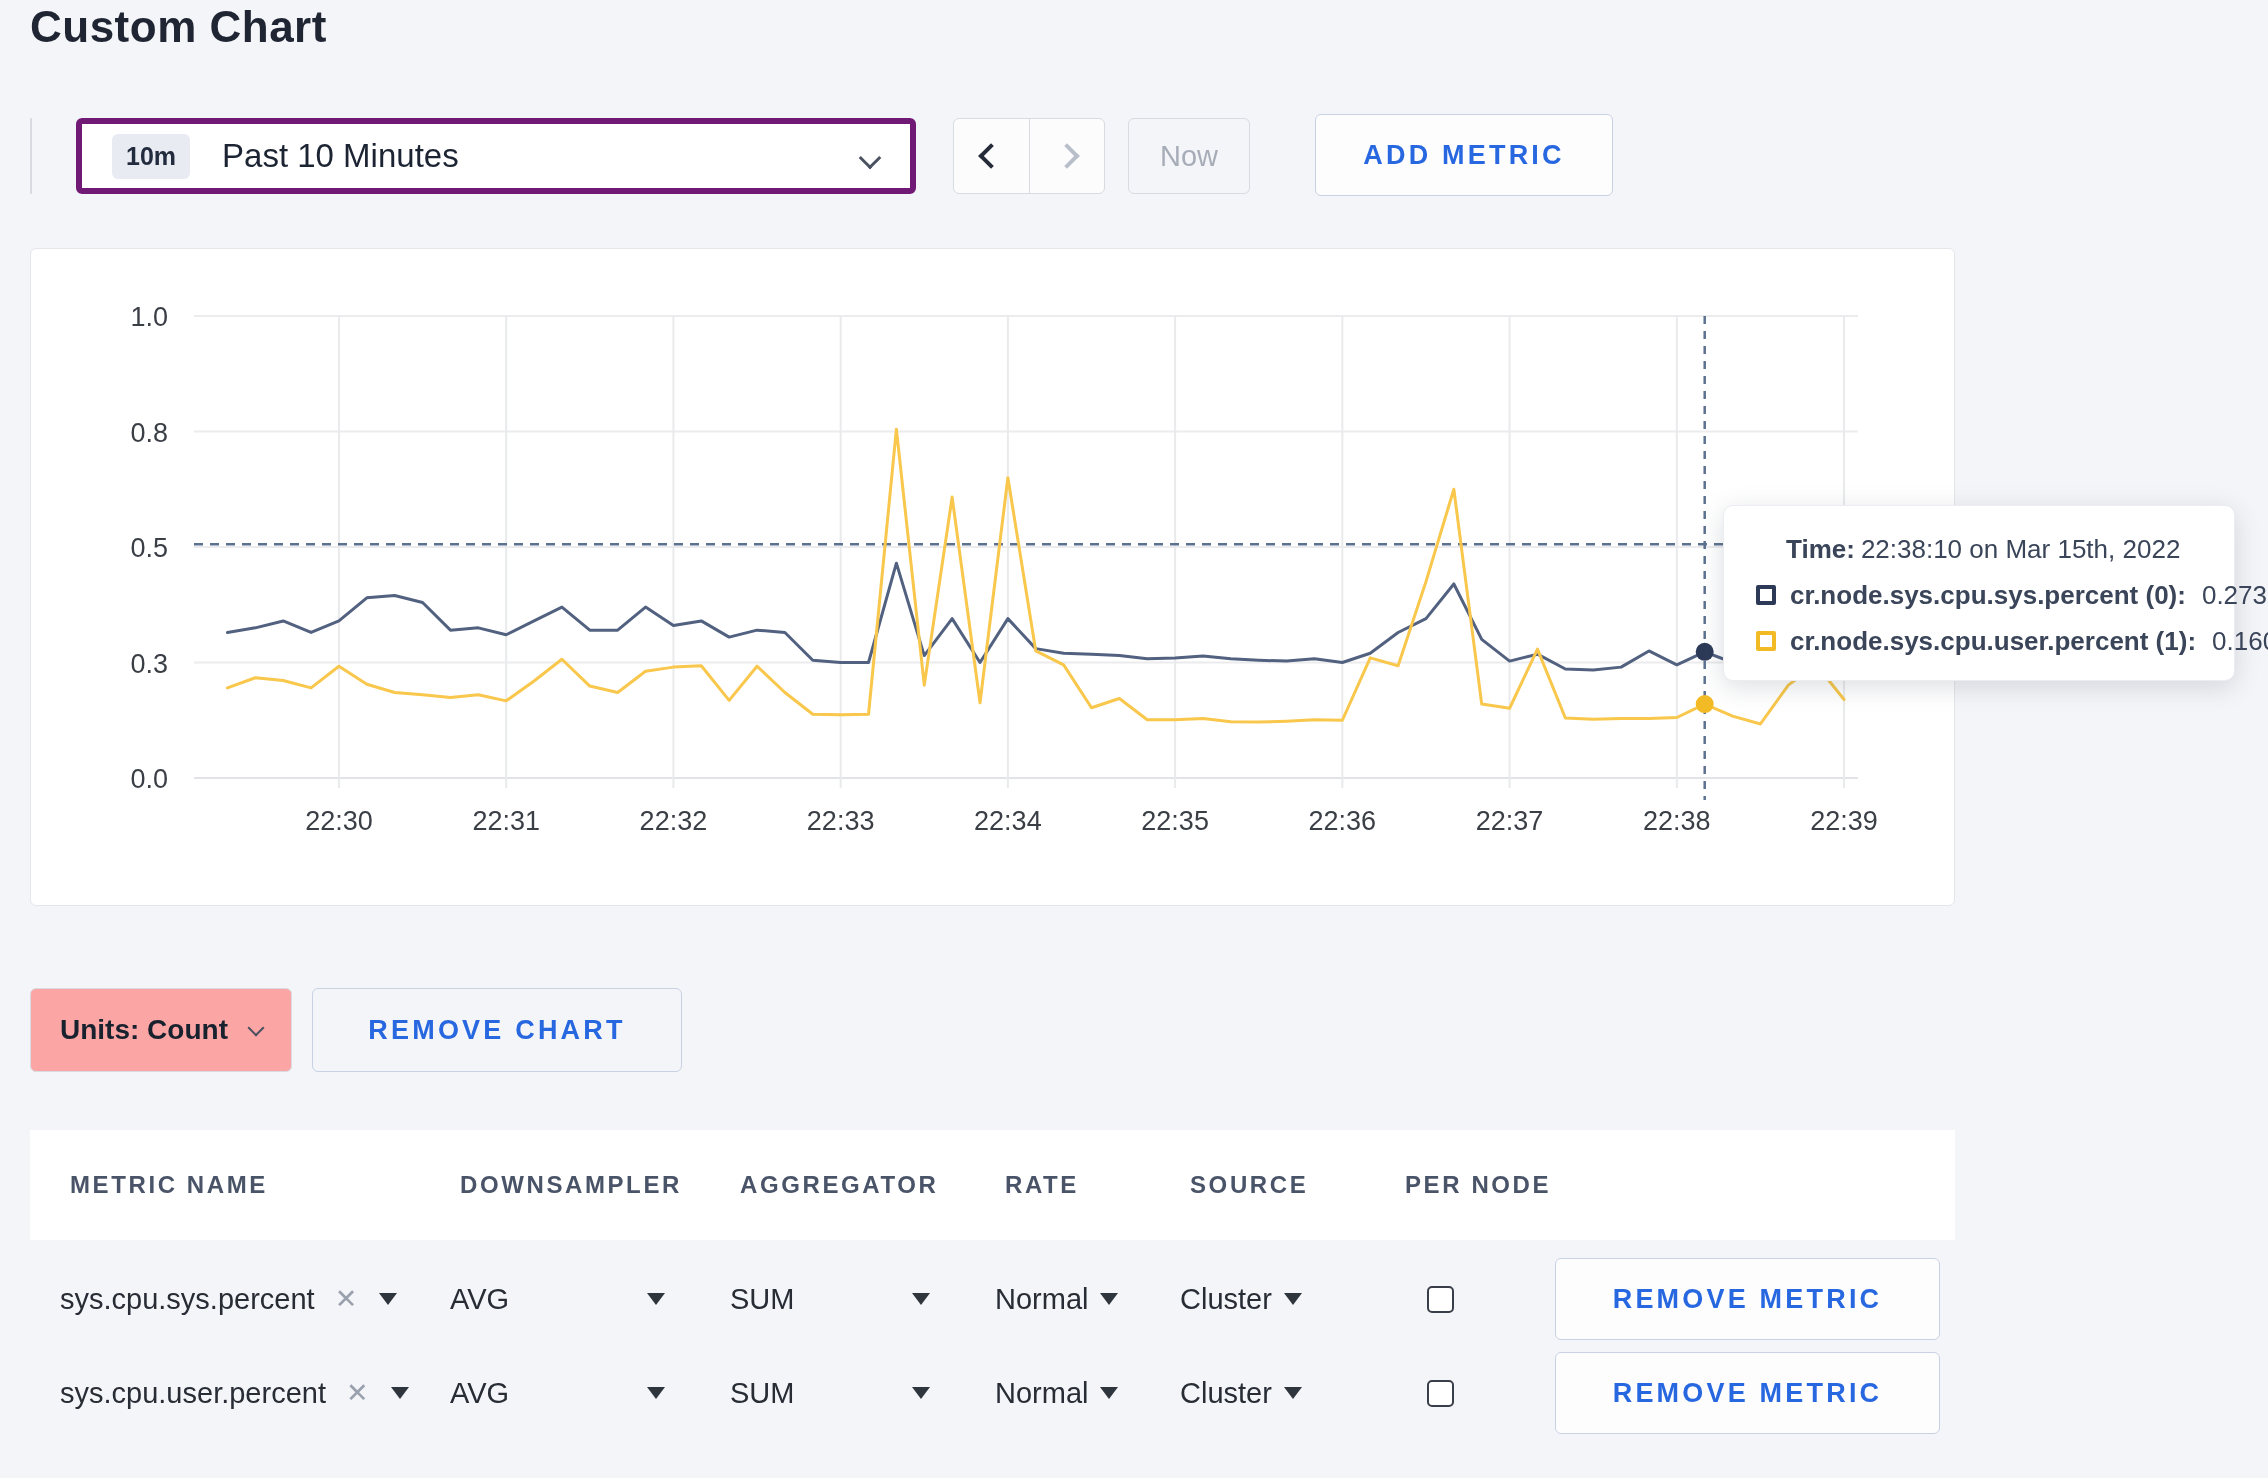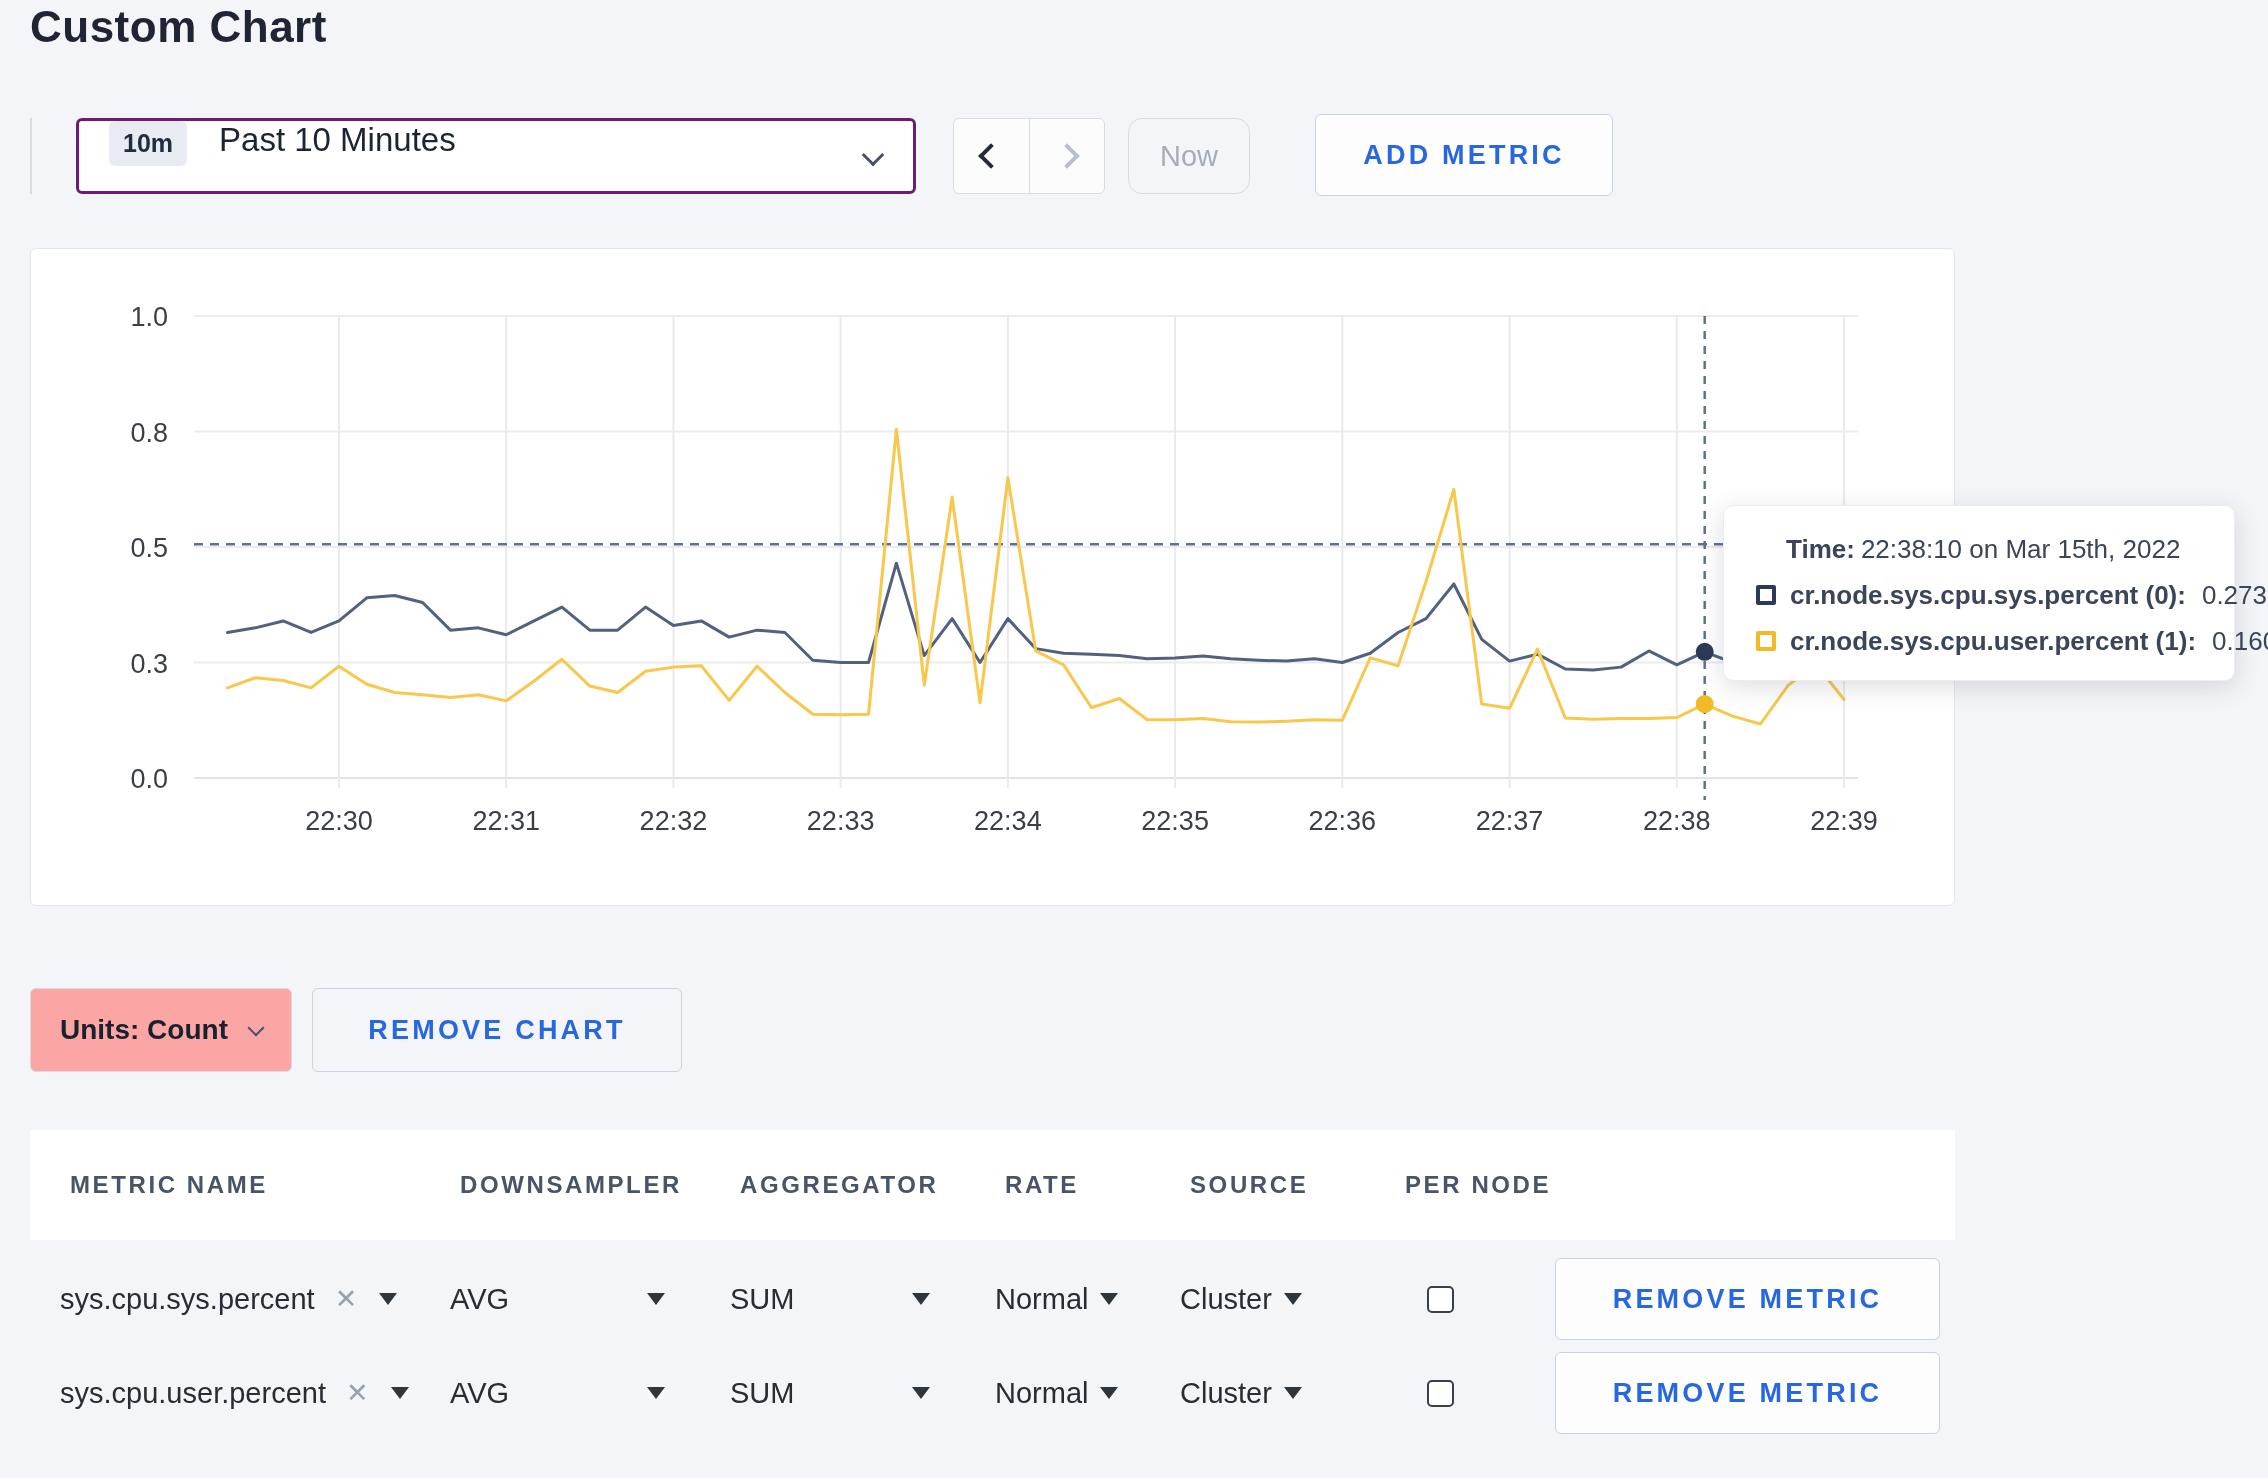--- a/index.html
+++ b/index.html
@@ -15,22 +15,22 @@
   
   .page-title {
     position:absolute; left:30px; top:2px;
     font-size:44px; font-weight:600; color:#1f2533; letter-spacing:.5px;
   }
 
   
   .toolbar-divider { position:absolute; left:30px; top:118px; width:2px; height:76px; background:#d8dbe1; }
   .time-dropdown {
     position:absolute; left:76px; top:118px; width:840px; height:76px;
-    background:#ffffff; border:3px solid #701a75; border-radius:6px;
-    display:flex; align-items:flex-start; padding:0 30px; cursor:pointer;
+    background:#ffffff; border:6px solid #701a75; border-radius:6px;
+    display:flex; align-items:center; padding:0 30px; cursor:pointer;
   }
   .time-badge {
     background:#e8ebf2; border-radius:6px; padding:8px 14px;
     font-size:25px; font-weight:700; color:#232c3e;
   }
   .time-label { margin-left:32px; font-size:33px; font-weight:500; color:#1c2433; }
   .chev {
     width:16px; height:16px; border-right:3px solid #4a5160; border-bottom:3px solid #4a5160;
     transform:rotate(45deg); margin-top:-8px;
   }
@@ -41,21 +41,21 @@
     background:#fcfcfd; border:1px solid #d8dbe1; border-radius:6px;
     display:flex;
   }
   .arrow-btn { flex:1; display:flex; align-items:center; justify-content:center; cursor:pointer; background:transparent; border:none; }
   .arrow-btn.prev { border-right:1px solid #d8dbe1; }
   .chevron-left  { width:18px; height:18px; border-left:4px solid #252b38; border-bottom:4px solid #252b38; transform:rotate(45deg); }
   .chevron-right { width:18px; height:18px; border-right:4px solid #b9bfca; border-top:4px solid #b9bfca; transform:rotate(45deg); }
 
   .now-button {
     position:absolute; left:1128px; top:118px; width:122px; height:76px;
-    background:transparent; border:1px solid #d8dbe1; border-radius:14px;
+    background:transparent; border:1px solid #d8dbe1; border-radius:6px;
     font-family:inherit; font-size:29px; color:#a7adb8; cursor:pointer;
   }
   .btn-blue {
     display:flex; align-items:center; justify-content:center;
     background:#fdfdfe; border:1px solid #c8d2e4; border-radius:6px;
     color:#2767e0; font-family:inherit; font-size:27px; font-weight:700; letter-spacing:3.2px;
     cursor:pointer;
   }
   .add-chart { position:absolute; left:1315px; top:114px; width:298px; height:82px; }
 

